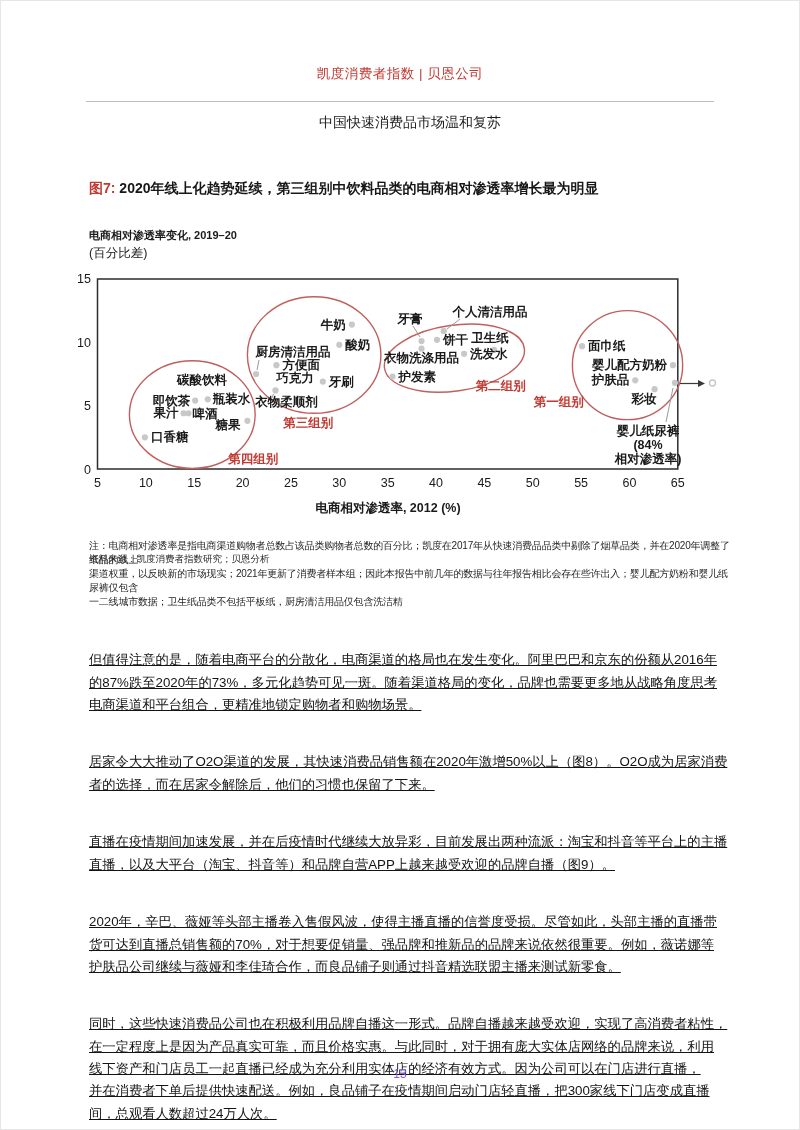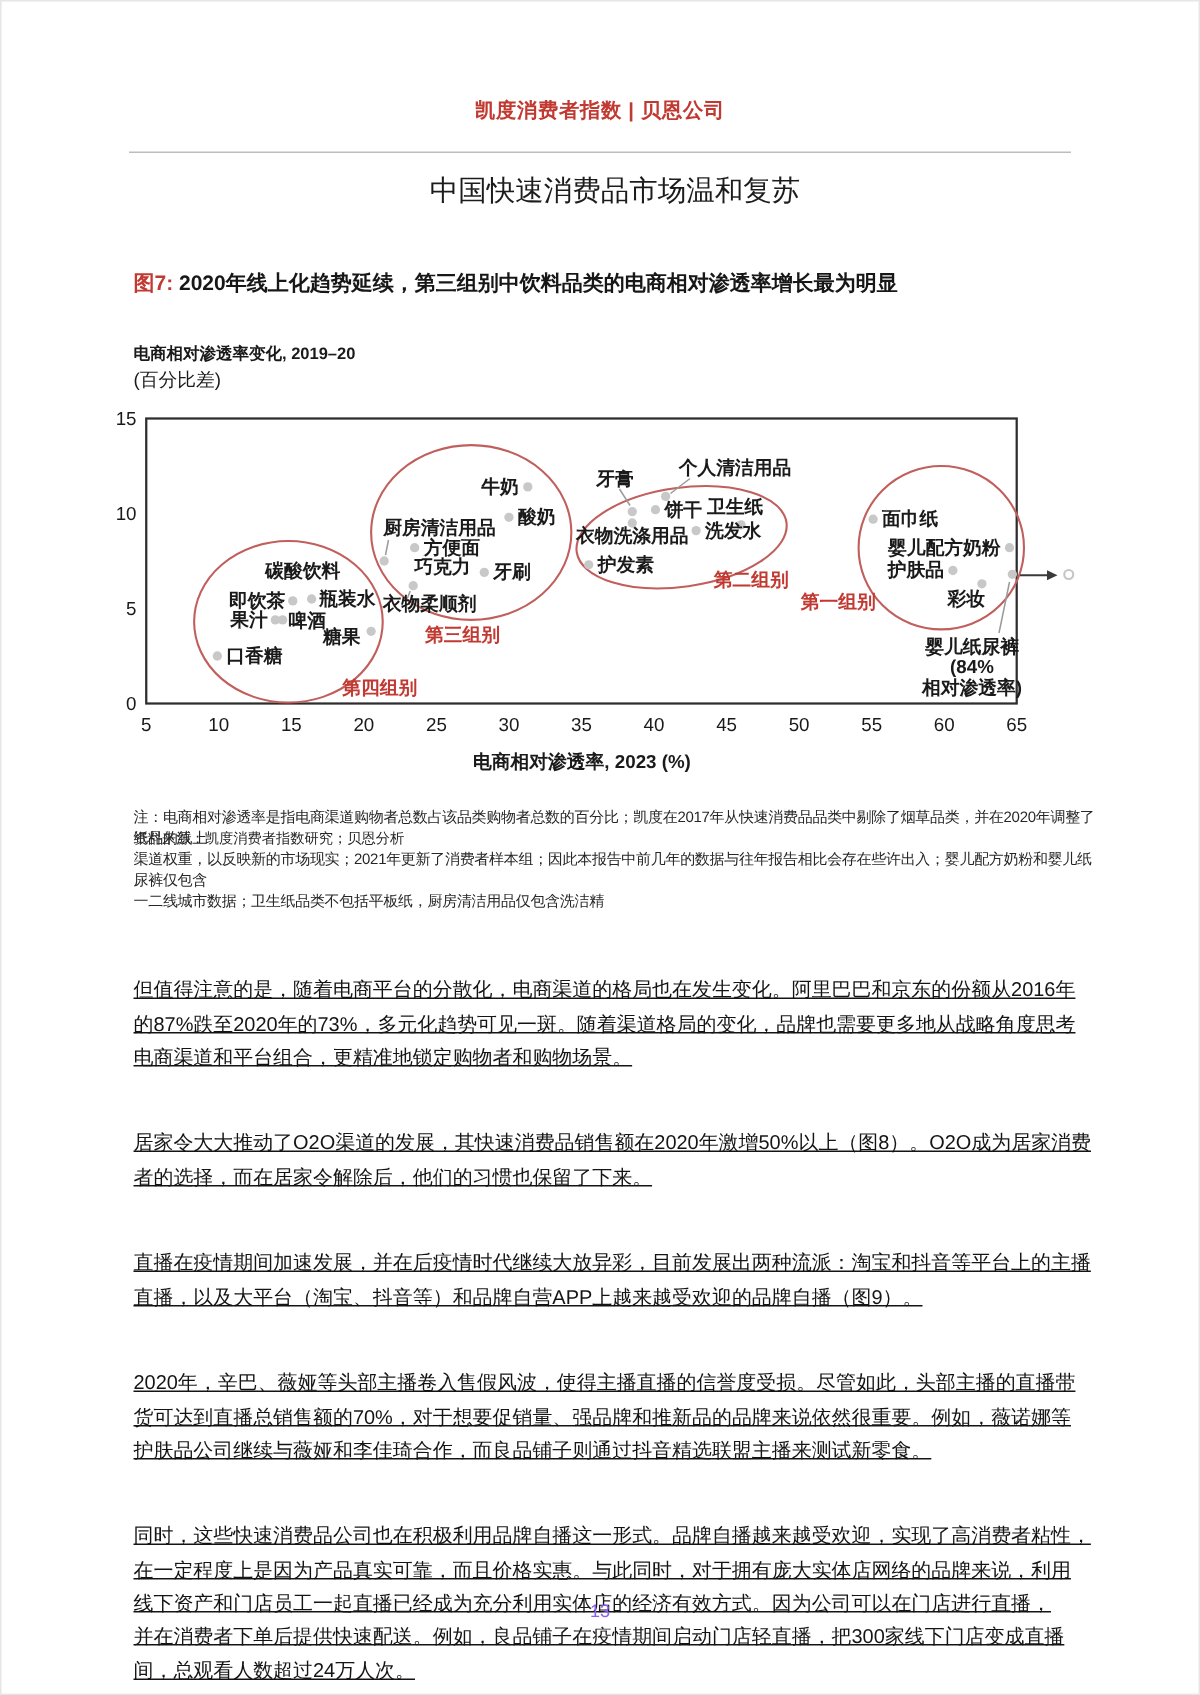--- a/index.html
+++ b/index.html
@@ -1,22 +1,22 @@
 <!DOCTYPE html>
 <html><head>
 <meta charset="utf-8">
 <style>
   html,body{margin:0;padding:0;background:#f2f2f2;}
   .page{position:relative;width:800px;height:1130px;background:#ffffff;margin:0 auto;
         font-family:"Liberation Sans","DejaVu Sans",sans-serif;color:#1a1a1a;
         overflow:hidden;border:1px solid #e6e6e6;box-sizing:border-box;}
   .header{position:absolute;top:64px;left:0;right:0;text-align:center;
-          font-size:13.5px;font-weight:bold;color:#c13a32;letter-spacing:.5px;}
+          font-size:13.5px;font-weight:normal;color:#c13a32;letter-spacing:.5px;}
   .rule{position:absolute;top:100px;left:85px;width:628px;border-top:1.5px solid #bdbdbd;}
-  .subtitle{position:absolute;top:113px;left:0;right:0;text-align:center;font-size:19px;color:#1c1c1c;margin-left:20px;}
+  .subtitle{position:absolute;top:113px;left:0;right:0;text-align:center;font-size:14px;color:#1c1c1c;margin-left:20px;}
   .caption{position:absolute;top:179px;left:88px;font-size:14px;font-weight:bold;color:#171717;}
   .fig-label{color:#c13a32;}
   .chart-title{position:absolute;top:227px;left:88px;font-size:11px;font-weight:bold;}
   .chart-subtitle{position:absolute;top:244px;left:88px;font-size:12.5px;}
   #chart-svg{position:absolute;left:0;top:210px;width:800px;height:330px;}
   .xlabel{position:absolute;top:499px;left:97px;width:580px;text-align:center;
           font-size:12.5px;font-weight:bold;}
   .note{position:absolute;top:538px;left:88px;width:644px;font-size:10px;line-height:14px;
         white-space:pre-line;color:#262626;letter-spacing:-.2px;}
   .source{position:absolute;top:552px;left:88px;font-size:9.5px;color:#262626;}
@@ -120,21 +120,21 @@
       <line x1="665" y1="421" x2="672" y2="387" stroke="#9a9a9a" stroke-width="1"></line>
       <circle cx="673.9184" cy="381.8644" r="3.1" fill="#c8c8c8"></circle>
       <text x="647" y="434" text-anchor="middle" font-size="12.5" font-weight="bold" fill="#1a1a1a">婴儿纸尿裤</text>
       <text x="647" y="447.8" text-anchor="middle" font-size="12.5" font-weight="bold" fill="#1a1a1a">(84%</text>
       <text x="647" y="461.6" text-anchor="middle" font-size="12.5" font-weight="bold" fill="#1a1a1a">相对渗透率)</text>
       <line x1="679" y1="382.5" x2="700" y2="382.5" stroke="#3a3a3a" stroke-width="1.2"></line>
       <polygon points="704,382.5 697,379.1 697,385.9" fill="#3a3a3a"></polygon>
       <circle cx="711.5" cy="382" r="3" fill="#ffffff" stroke="#c6c6c6" stroke-width="1.4"></circle>
     </svg>
 
-  <div class="xlabel">电商相对渗透率, 2023 (%)</div>
+  <div class="xlabel">电商相对渗透率, 2012 (%)</div>
 
   <div class="note">注：电商相对渗透率是指电商渠道购物者总数占该品类购物者总数的百分比；凯度在2017年从快速消费品品类中剔除了烟草品类，并在2020年调整了纸品的线上
 渠道权重，以反映新的市场现实；2021年更新了消费者样本组；因此本报告中前几年的数据与往年报告相比会存在些许出入；婴儿配方奶粉和婴儿纸尿裤仅包含
 一二线城市数据；卫生纸品类不包括平板纸，厨房清洁用品仅包含洗洁精</div>
   <div class="source">资料来源：凯度消费者指数研究；贝恩分析</div>
 
   <div class="body">
     <p>但值得注意的是，随着电商平台的分散化，电商渠道的格局也在发生变化。阿里巴巴和京东的份额从2016年
 的87%跌至2020年的73%，多元化趋势可见一斑。随着渠道格局的变化，品牌也需要更多地从战略角度思考
 电商渠道和平台组合，更精准地锁定购物者和购物场景。</p>

